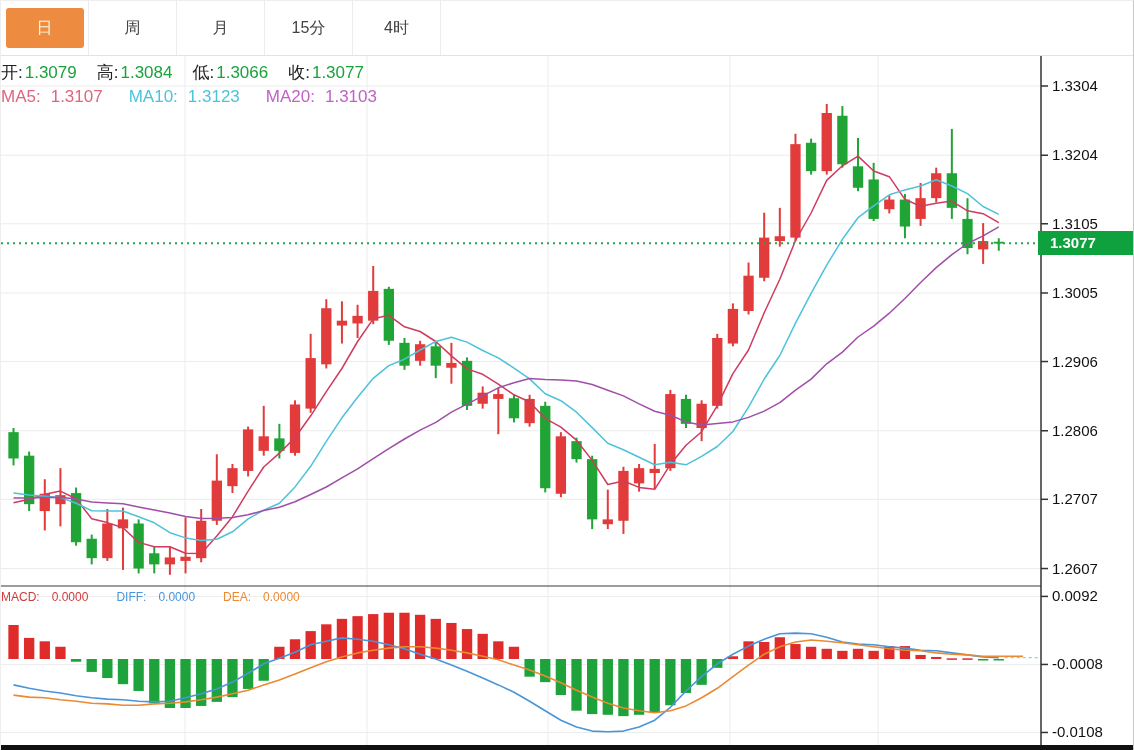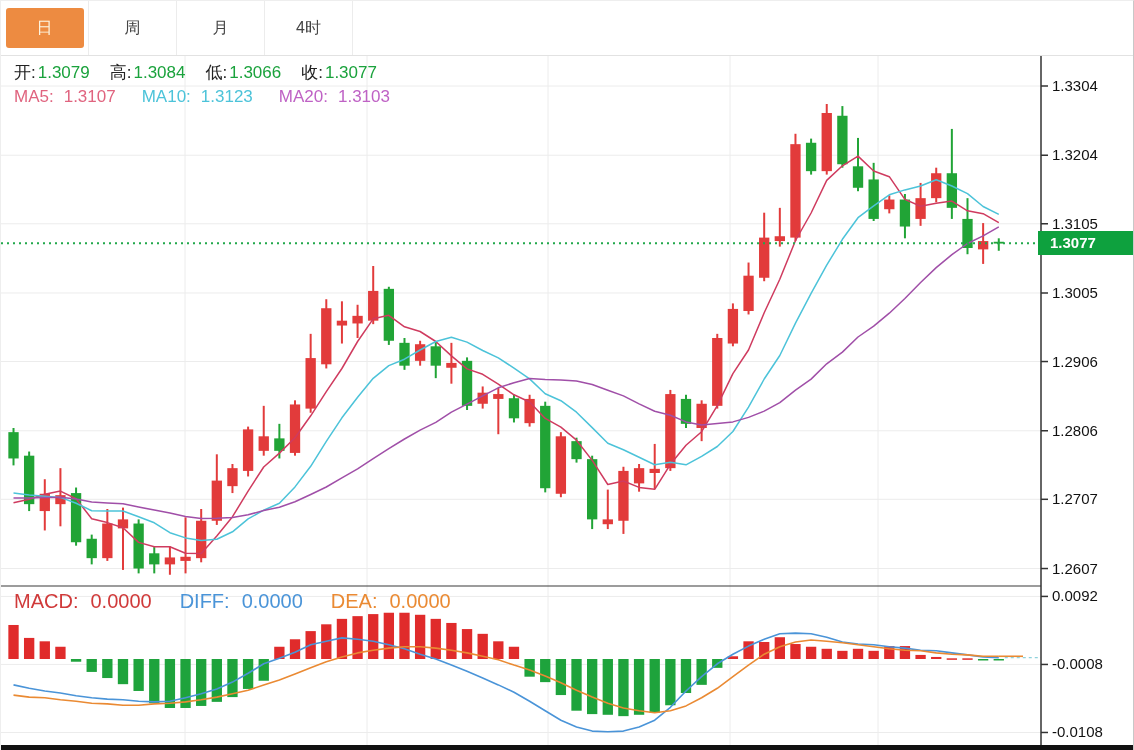--- a/index.html
+++ b/index.html
@@ -11,27 +11,27 @@
   }
   
   .tabbar{position:absolute;left:0;top:0;width:1134px;height:55px;background:#fff;
     border-bottom:1px solid #e2e2e2;display:flex;box-sizing:border-box;}
   .tab{width:88px;height:54px;display:flex;align-items:center;justify-content:center;
     border-right:1px solid #ececec;box-sizing:border-box;cursor:pointer;}
   .tab-inner{display:block;width:78px;height:40px;line-height:40px;text-align:center;
     font-size:16px;color:#444;border-radius:3px;}
   .tab.active .tab-inner{background:var(--tab-orange,#ed8b41);color:#fdf6e3;}
   
-  .row{position:absolute;left:13px;white-space:nowrap;z-index:5;}
+  .row{position:absolute;left:0;white-space:nowrap;z-index:5;}
   .ohlc-row{top:60px;font-size:17px;}
   .ohlc-row .lab{color:#222;}
   .ohlc-row .val{margin-right:20px;margin-left:2px;}
   .ma-row{top:86px;font-size:17px;}
   .ma-row span{margin-right:10px;}
-  .macd-row{top:589px;font-size:20px;}
+  .macd-row{top:589px;font-size:12px;}
   .macd-row span{margin-right:12px;}
   
   .badge{position:absolute;left:1037px;top:230px;width:96px;height:24px;z-index:6;
     color:#fff;font-size:15px;font-weight:bold;line-height:24px;padding-left:12px;
     box-sizing:border-box;}
   svg{position:absolute;left:0;top:0;z-index:1;}
 </style>
 </head>
 <body>
 
@@ -39,20 +39,23 @@
 
   <div class="tabbar">
     <div class="tab active">
         <span class="tab-inner">日</span>
       </div>
     <div class="tab">
         <span class="tab-inner">周</span>
       </div>
     <div class="tab">
         <span class="tab-inner">月</span>
+      </div>
+    <div class="tab">
+        <span class="tab-inner">15分</span>
       </div>
     <div class="tab">
         <span class="tab-inner">4时</span>
       </div>
   </div>
 
   <svg id="chart" width="1134" height="750" viewBox="0 0 1134 750">
       <g>
         <line x1="184" y1="55" x2="184" y2="744" stroke="#ececec" stroke-width="1"></line>
         <line x1="366" y1="55" x2="366" y2="744" stroke="#ececec" stroke-width="1"></line>

